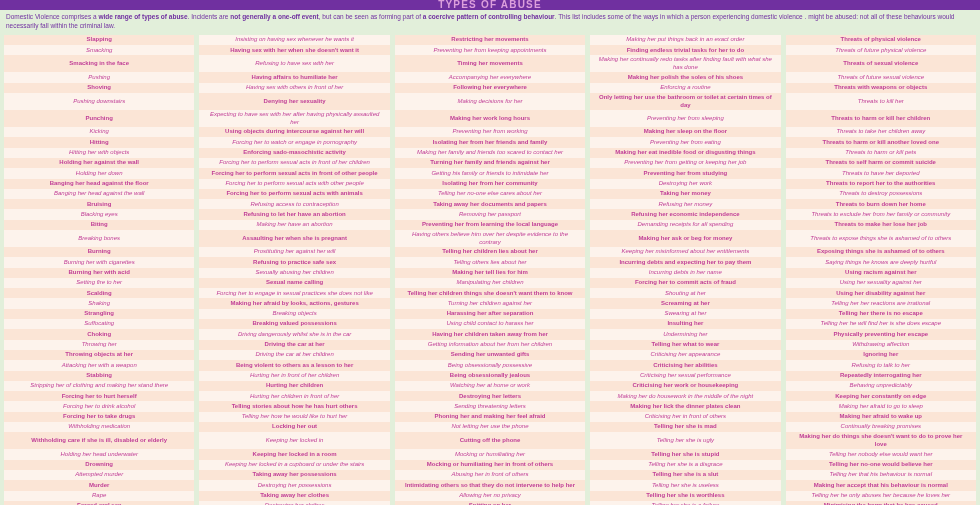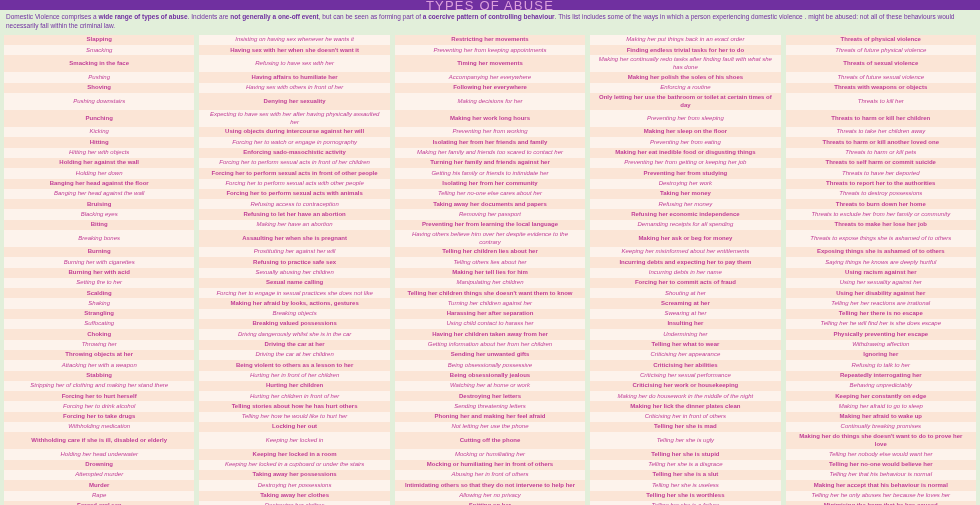--- a/index.html
+++ b/index.html
@@ -13,22 +13,22 @@
   }
   .header-bar {
     height: 10px;
     background: #7030a0;
     display: flex;
     align-items: center;
     justify-content: center;
   }
   .header-bar .title {
     color: #dc9fdc;
-    font-size: 13px;
-    font-weight: normal;
+    font-size: 10px;
+    font-weight: bold;
     letter-spacing: 1.2px;
     line-height: 1;
   }
   .intro {
     background: #e2efda;
     color: #7030a0;
     font-size: 6.5px;
     line-height: 1.45;
     padding: 2px 6px 3px 6px;
     text-align: left;

